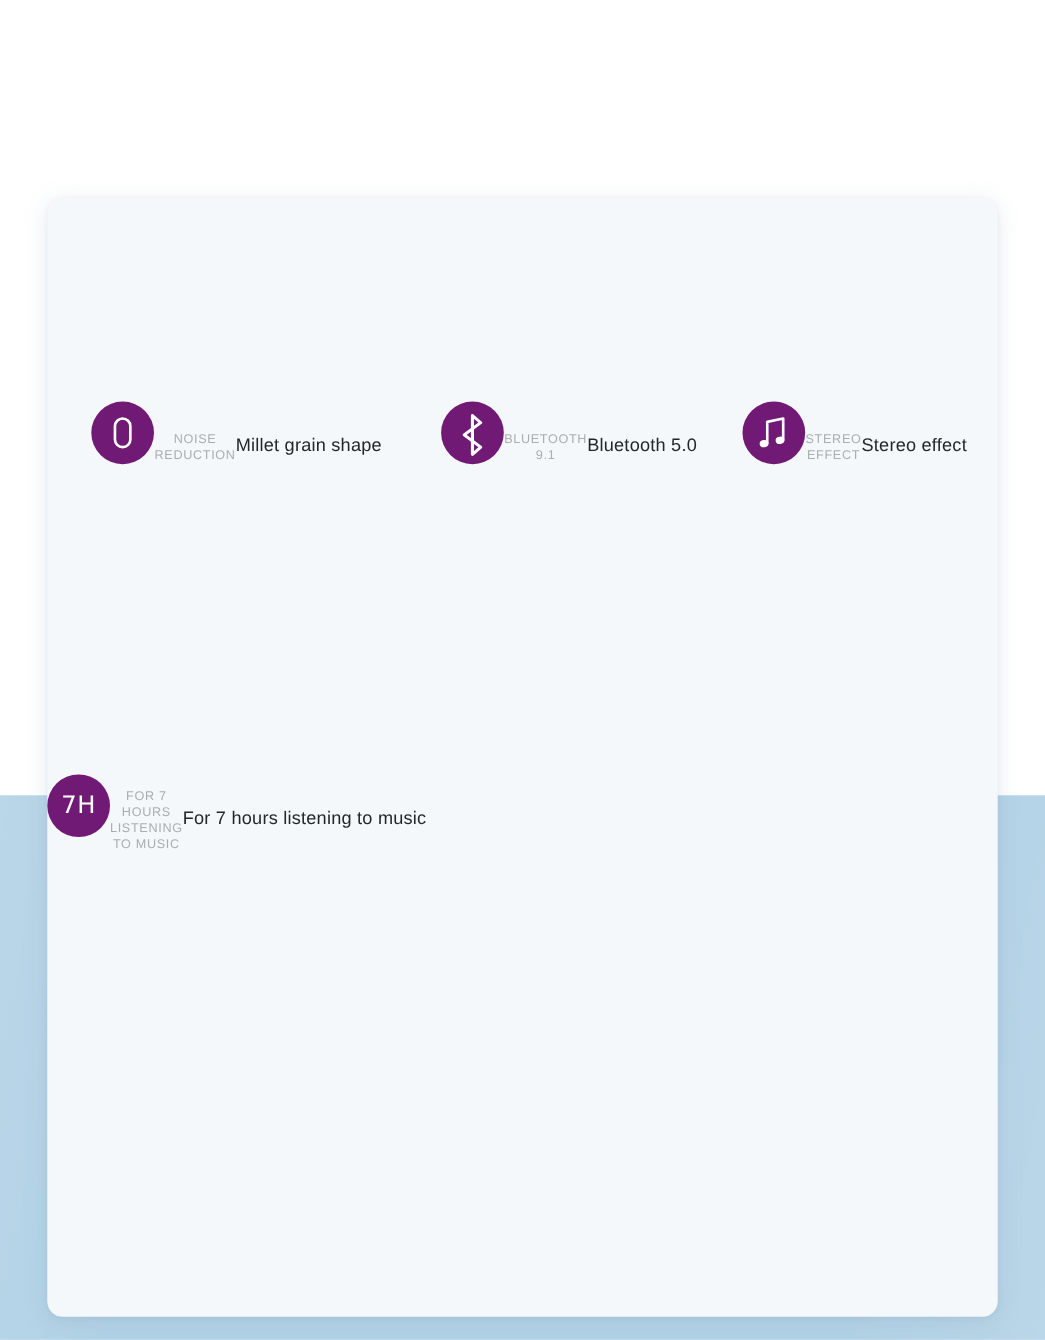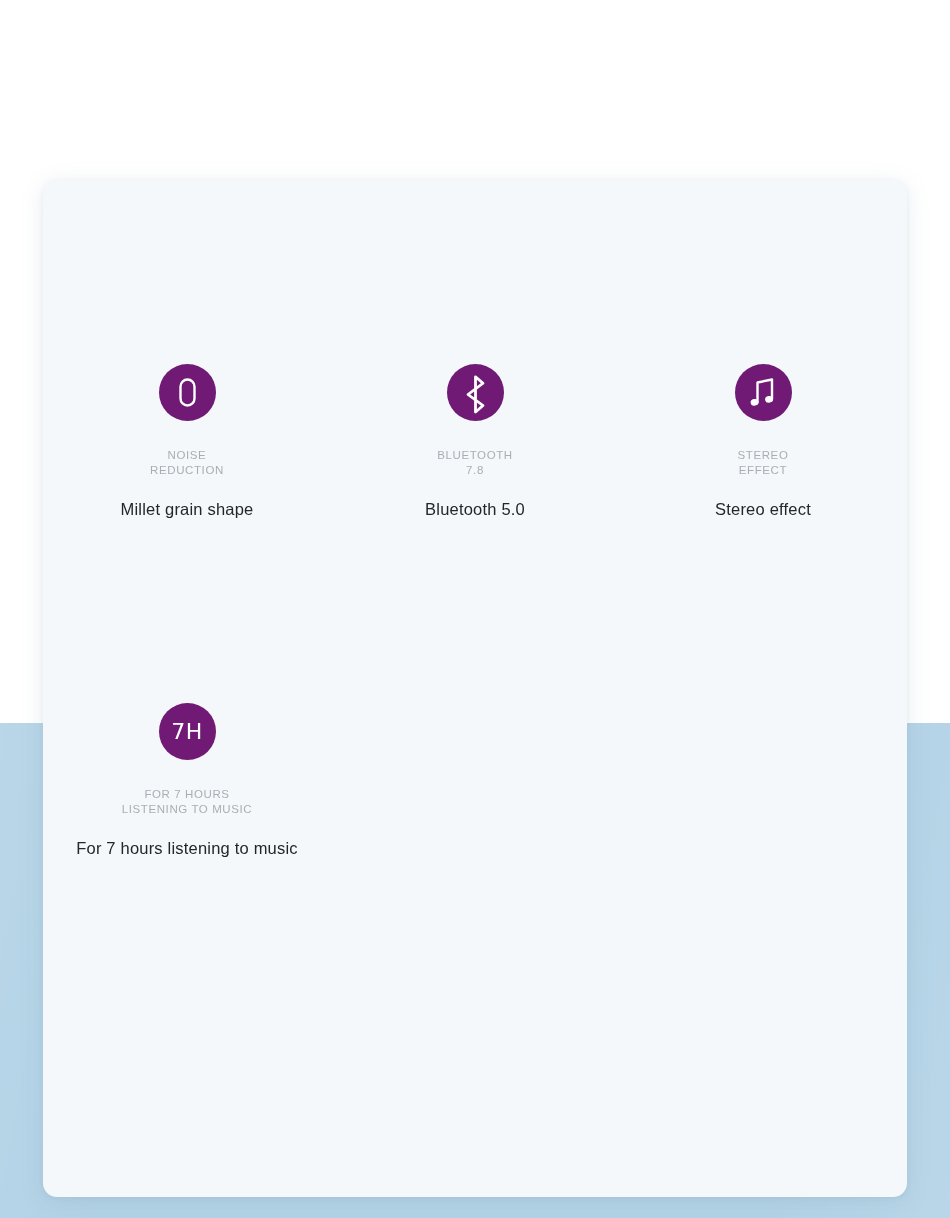--- a/index.html
+++ b/index.html
@@ -54,23 +54,23 @@
     top: 0;
     width: 864px;
     height: 1017px;
     display: grid;
     grid-template-columns: repeat(3, 1fr);
     grid-template-rows: repeat(3, 1fr);
   }
 
   .feature-cell {
     display: flex;
-    flex-direction: column;
+    flex-direction: row;
     align-items: center;
-    justify-content: flex-end;
+    justify-content: center;
     padding-top: 88px;
     box-sizing: border-box;
   }
 
   .icon-circle {
     width: 57px;
     height: 57px;
     border-radius: 50%;
     background: #701a75;
     display: flex;
@@ -130,21 +130,21 @@
       <div class="feature-title">Millet grain shape</div>
     </div>
 
     <div class="feature-cell">
       <div class="icon-circle">
         <svg width="57" height="57" viewBox="0 0 57 57" aria-hidden="true">
           <path d="M28.5 14 L36 21 L21 33 L36 45 L28.5 52 L28.5 14 Z" transform="translate(0,-4) scale(1,0.93) translate(0,4)" fill="none" stroke="#ffffff" stroke-width="2.8" stroke-linejoin="round" stroke-linecap="round"></path>
         </svg>
       </div>
       <div class="feature-caption">BLUETOOTH
-7.8</div>
+9.1</div>
       <div class="feature-title">Bluetooth  5.0</div>
     </div>
 
 
 
 
 
     <div class="feature-cell">
       <div class="icon-circle">
         <svg width="57" height="57" viewBox="0 0 57 57" aria-hidden="true">

